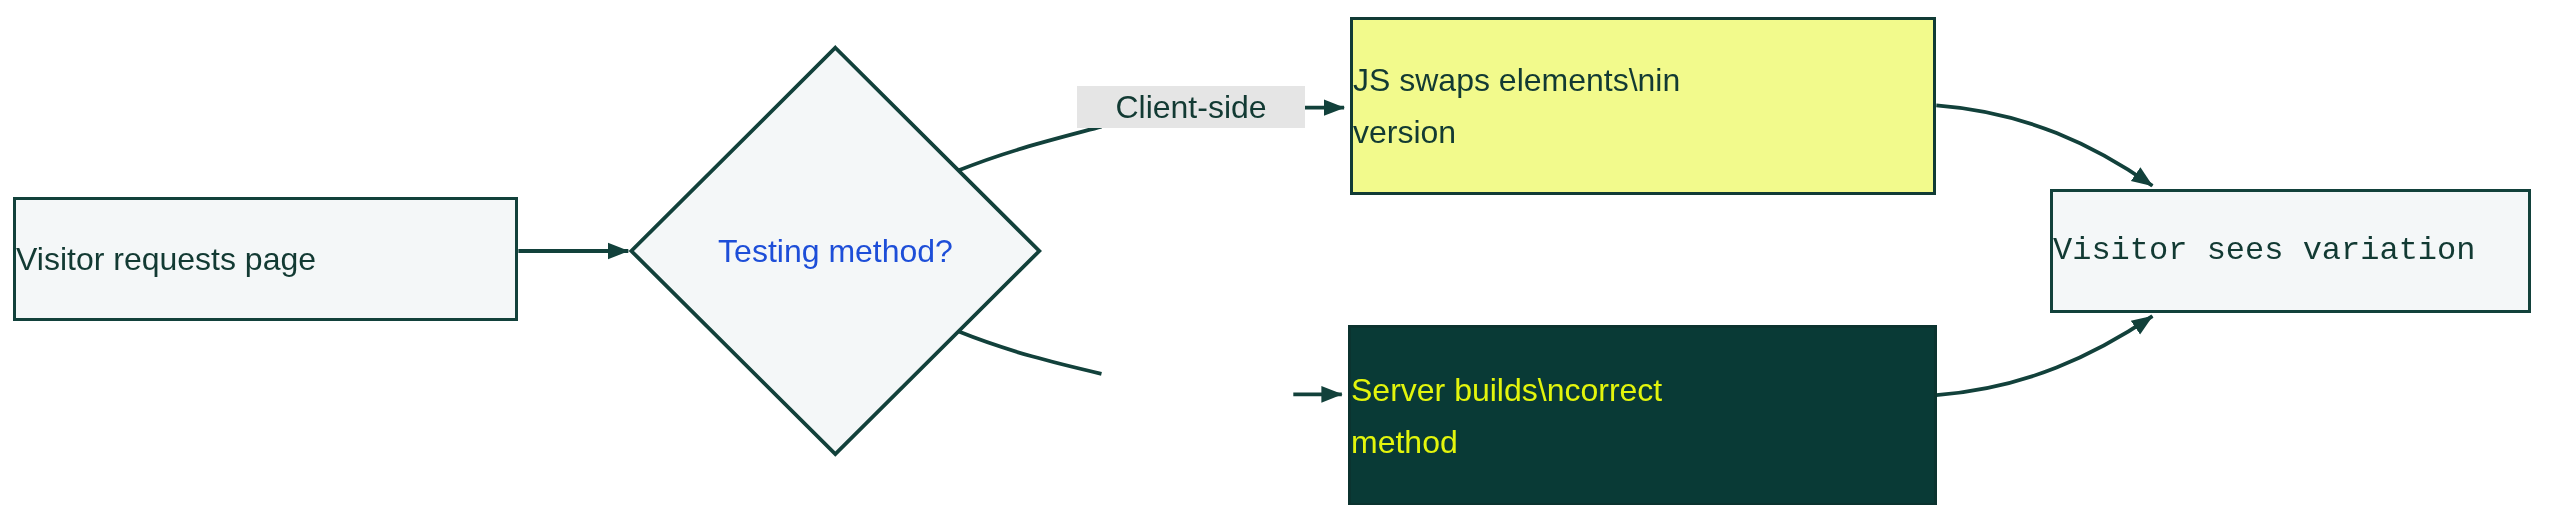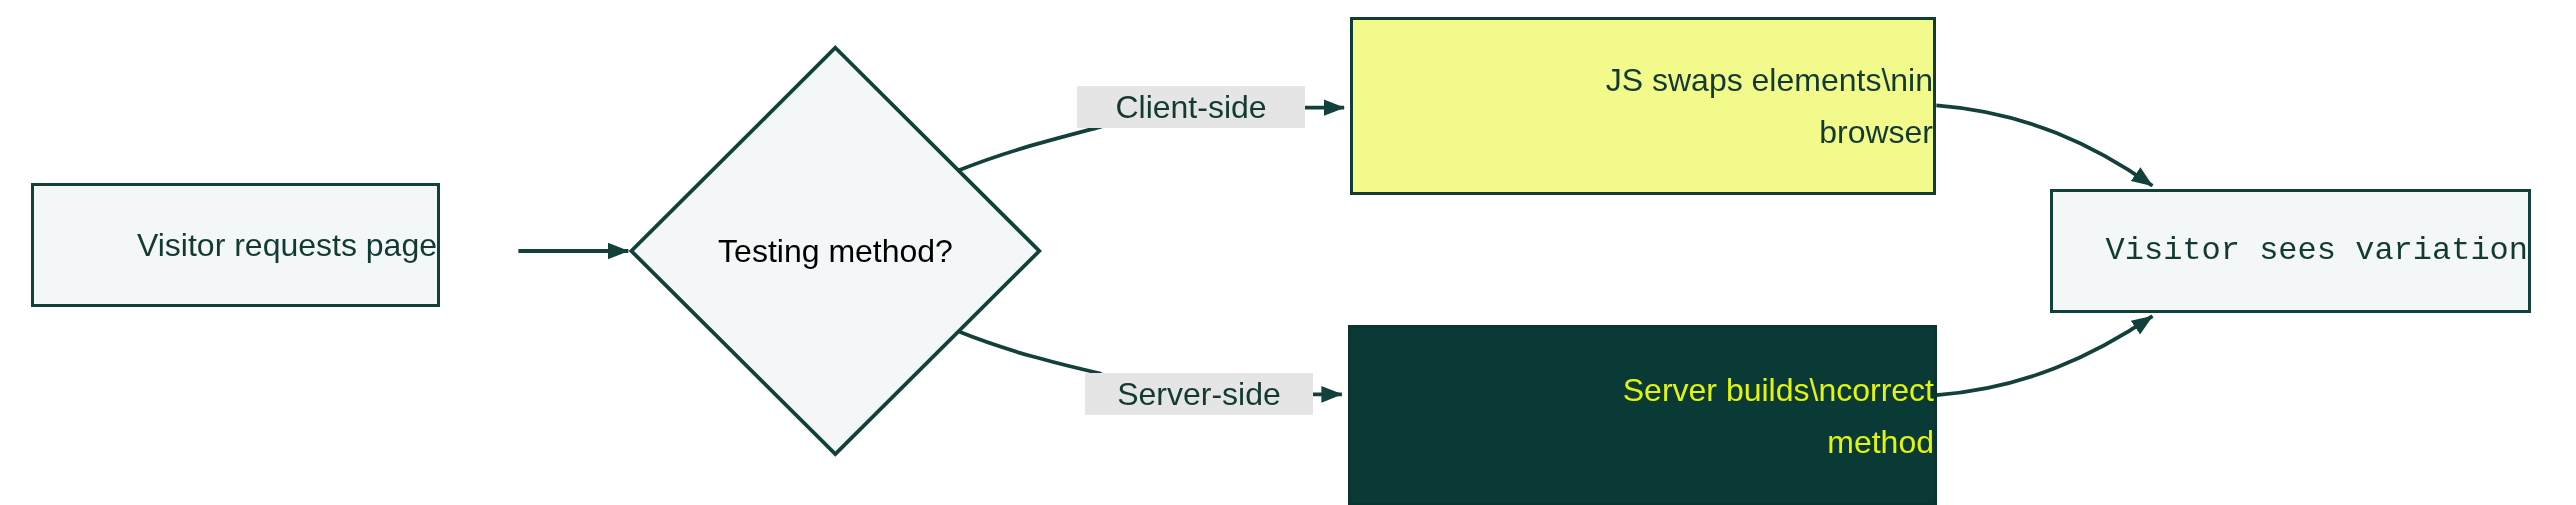--- a/index.html
+++ b/index.html
@@ -25,53 +25,53 @@
   .edge {
     fill: none;
     stroke: #12413b;
     stroke-width: 5;
   }
   .node {
     position: absolute;
     box-sizing: border-box;
     display: flex;
     flex-direction: column;
-    align-items: flex-end;
+    align-items: flex-start;
     justify-content: center;
     text-align: center;
     font-size: 32px;
     line-height: 52px;
     color: #123a33;
   }
   .node-rect {
     background: #f4f7f8;
     border: 3.8px solid #12413b;
   }
-  .node-visitor-requests { left: 13px; top: 183px; width: 409px; height: 124px; margin-left: 18px; }
+  .node-visitor-requests { left: 13px; top: 197px; width: 505px; height: 124px; }
   .node-js-swaps {
     left: 1350px; top: 17.4px; width: 586px; height: 178px;
     background: #f2fa8c;
     border: 3.8px solid #113b35;
   }
   .node-server-builds {
     left: 1348px; top: 307px; width: 589px; height: 181px;
     background: #093a36;
     border: 3.8px solid #0b332f;
     color: #e3f50c;
     margin-top: 18px;
   }
   .node-visitor-sees { left: 2050px; top: 189px; width: 481px; height: 124px; font-family: Liberation Mono, monospace; }
   .diamond-label {
     position: absolute;
     left: 646px; top: 228px; width: 379px; height: 46px;
     display: flex;
     align-items: center;
     justify-content: center;
     font-size: 32px;
-    color: #000000;
+    color: #1d4ed8;
   }
   .edge-label {
     position: absolute;
     display: flex;
     align-items: center;
     justify-content: center;
     font-size: 32px;
     color: #123a33;
     background: #e5e5e5;
   }
@@ -108,25 +108,24 @@
   </svg>
 
   <div class="node node-rect node-visitor-requests">
     <span>Visitor requests page</span>
   </div>
 
   <div class="diamond-label">Testing method?</div>
 
   <div class="edge-label edge-label-client">Client-side</div>
 
-  <div class="edge-label edge-label-server">Server-side</div>
 
   <div class="node node-js-swaps">
     <span>JS swaps elements\nin</span>
-    <span>browser</span>
+    <span>version</span>
   </div>
 
   <div class="node node-server-builds">
     <span>Server builds\ncorrect</span>
     <span>method</span>
   </div>
 
   <div class="node node-rect node-visitor-sees">
     <span>Visitor sees variation</span>
   </div>

